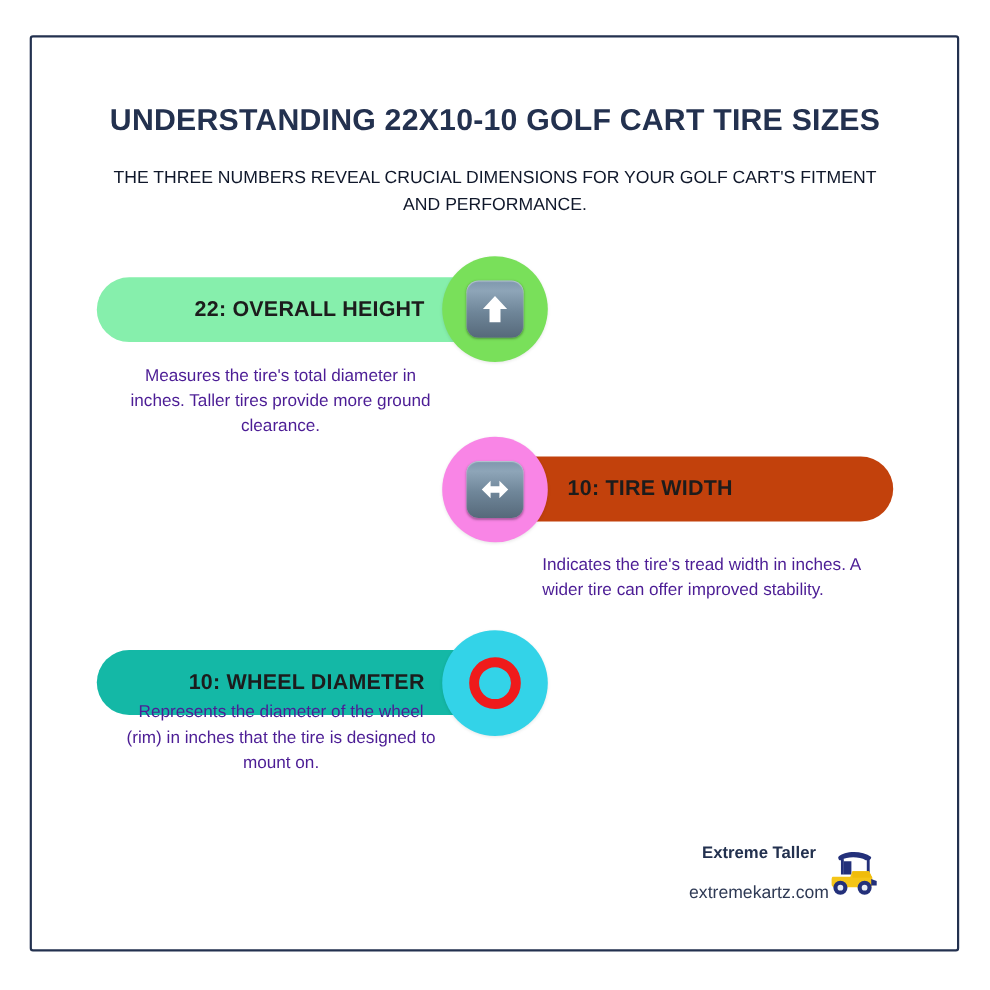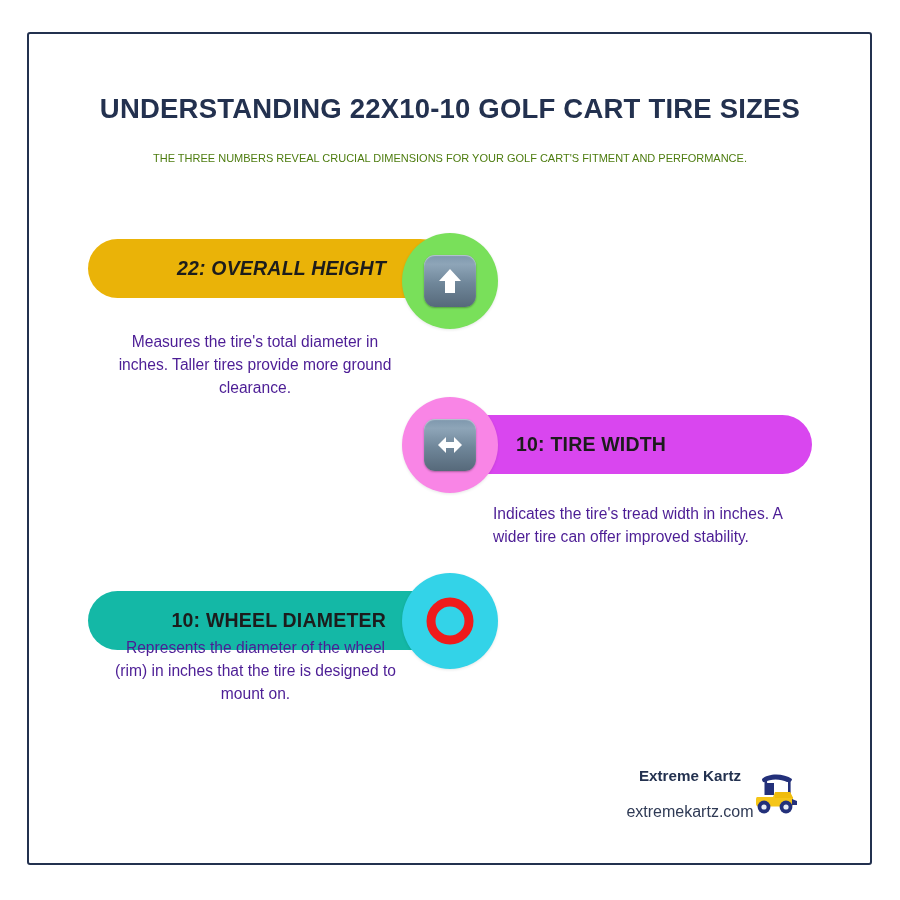--- a/index.html
+++ b/index.html
@@ -46,23 +46,23 @@
     letter-spacing: 0.2px;
     color: #23314f;
     line-height: 1.15;
   }
   .subtitle {
     position: absolute;
     left: 95px;
     top: 150px;
     width: 710px;
     text-align: center;
-    font-size: 11px;
+    font-size: 16px;
     font-weight: normal;
-    color: #4d7c0f;
+    color: #0f172a;
     line-height: 1.55;
   }
 
   
   .row {
     position: absolute;
   }
 
   .pill {
     position: absolute;
@@ -155,35 +155,35 @@
 <body>
 
 <div id="infographic">
 
   <div class="frame" style="border-color: rgb(35, 49, 79);"></div>
 
   <div class="title">UNDERSTANDING 22X10-10 GOLF CART TIRE SIZES</div>
   <div class="subtitle">THE THREE NUMBERS REVEAL CRUCIAL DIMENSIONS FOR YOUR GOLF CART'S FITMENT AND PERFORMANCE.</div>
 
   <div class="row">
-    <div class="pill left-pill" id="pill-0" style="top: 239px; background: #eab308; font-style: italic;">
+    <div class="pill left-pill" id="pill-0" style="top: 252px; background: #86efac;">
       <span class="pill-label">22: OVERALL HEIGHT</span>
     </div>
     <div class="badge" id="badge-0" style="left: 402px; top: 233px; background: rgb(121, 224, 90);">
       <span class="glyph-box">
         <svg width="34" height="34" viewBox="0 0 34 34" aria-hidden="true">
           <path d="M17 5 L28 17 L22 17 L22 29 L12 29 L12 17 L6 17 Z" fill="#ffffff"></path>
         </svg>
       </span>
     </div>
     <div class="desc center" style="left:105px; top:330px; width:300px;">Measures the tire's total diameter in inches. Taller tires provide more ground clearance.</div>
   </div>
 
   <div class="row">
-    <div class="pill right-pill" id="pill-1" style="top: 415px; background: #d946ef;">
+    <div class="pill right-pill" id="pill-1" style="top: 415px; background: #c2410c;">
       <span class="pill-label">10: TIRE WIDTH</span>
     </div>
     <div class="badge" id="badge-1" style="left: 402px; top: 397px; background: rgb(249, 133, 230);">
       <span class="glyph-box">
         <svg width="34" height="34" viewBox="0 0 34 34" aria-hidden="true">
           <path d="M5 17 L13 9 L13 14 L21 14 L21 9 L29 17 L21 25 L21 20 L13 20 L13 25 Z" fill="#ffffff"></path>
         </svg>
       </span>
     </div>
     <div class="desc left" style="left:493px; top:502px; width:290px;">Indicates the tire's tread width in inches. A wider tire can offer improved stability.</div>
@@ -197,21 +197,21 @@
       <span class="ring-icon">
         <svg width="54" height="54" viewBox="0 0 54 54" aria-hidden="true">
           <circle cx="27" cy="27" r="19" fill="none" stroke="#ef1b1b" stroke-width="9"></circle>
         </svg>
       </span>
     </div>
     <div class="desc center" style="left:108px; top:636px; width:295px;">Represents the diameter of the wheel (rim) in inches that the tire is designed to mount on.</div>
   </div>
 
   <div class="footer">
-    <div class="brand-name">Extreme Kartz</div>
+    <div class="brand-name">Extreme Taller</div>
     <div class="brand-url">extremekartz.com</div>
   </div>
 
   <div class="cart-logo">
     <svg width="54" height="50" viewBox="0 0 54 50" aria-hidden="true">
 
       <path d="M14 11 C20 5, 36 5, 44 11 C44 13.5, 42 14.5, 39 14 C33 10.5, 22 10.5, 17 14 C15 14.6, 14 13.2, 14 11 Z" fill="#23307a"></path>
 
       <rect x="16.5" y="13" width="2.6" height="14" fill="#23307a"></rect>
       <rect x="40" y="13" width="2.6" height="13" fill="#23307a"></rect>

